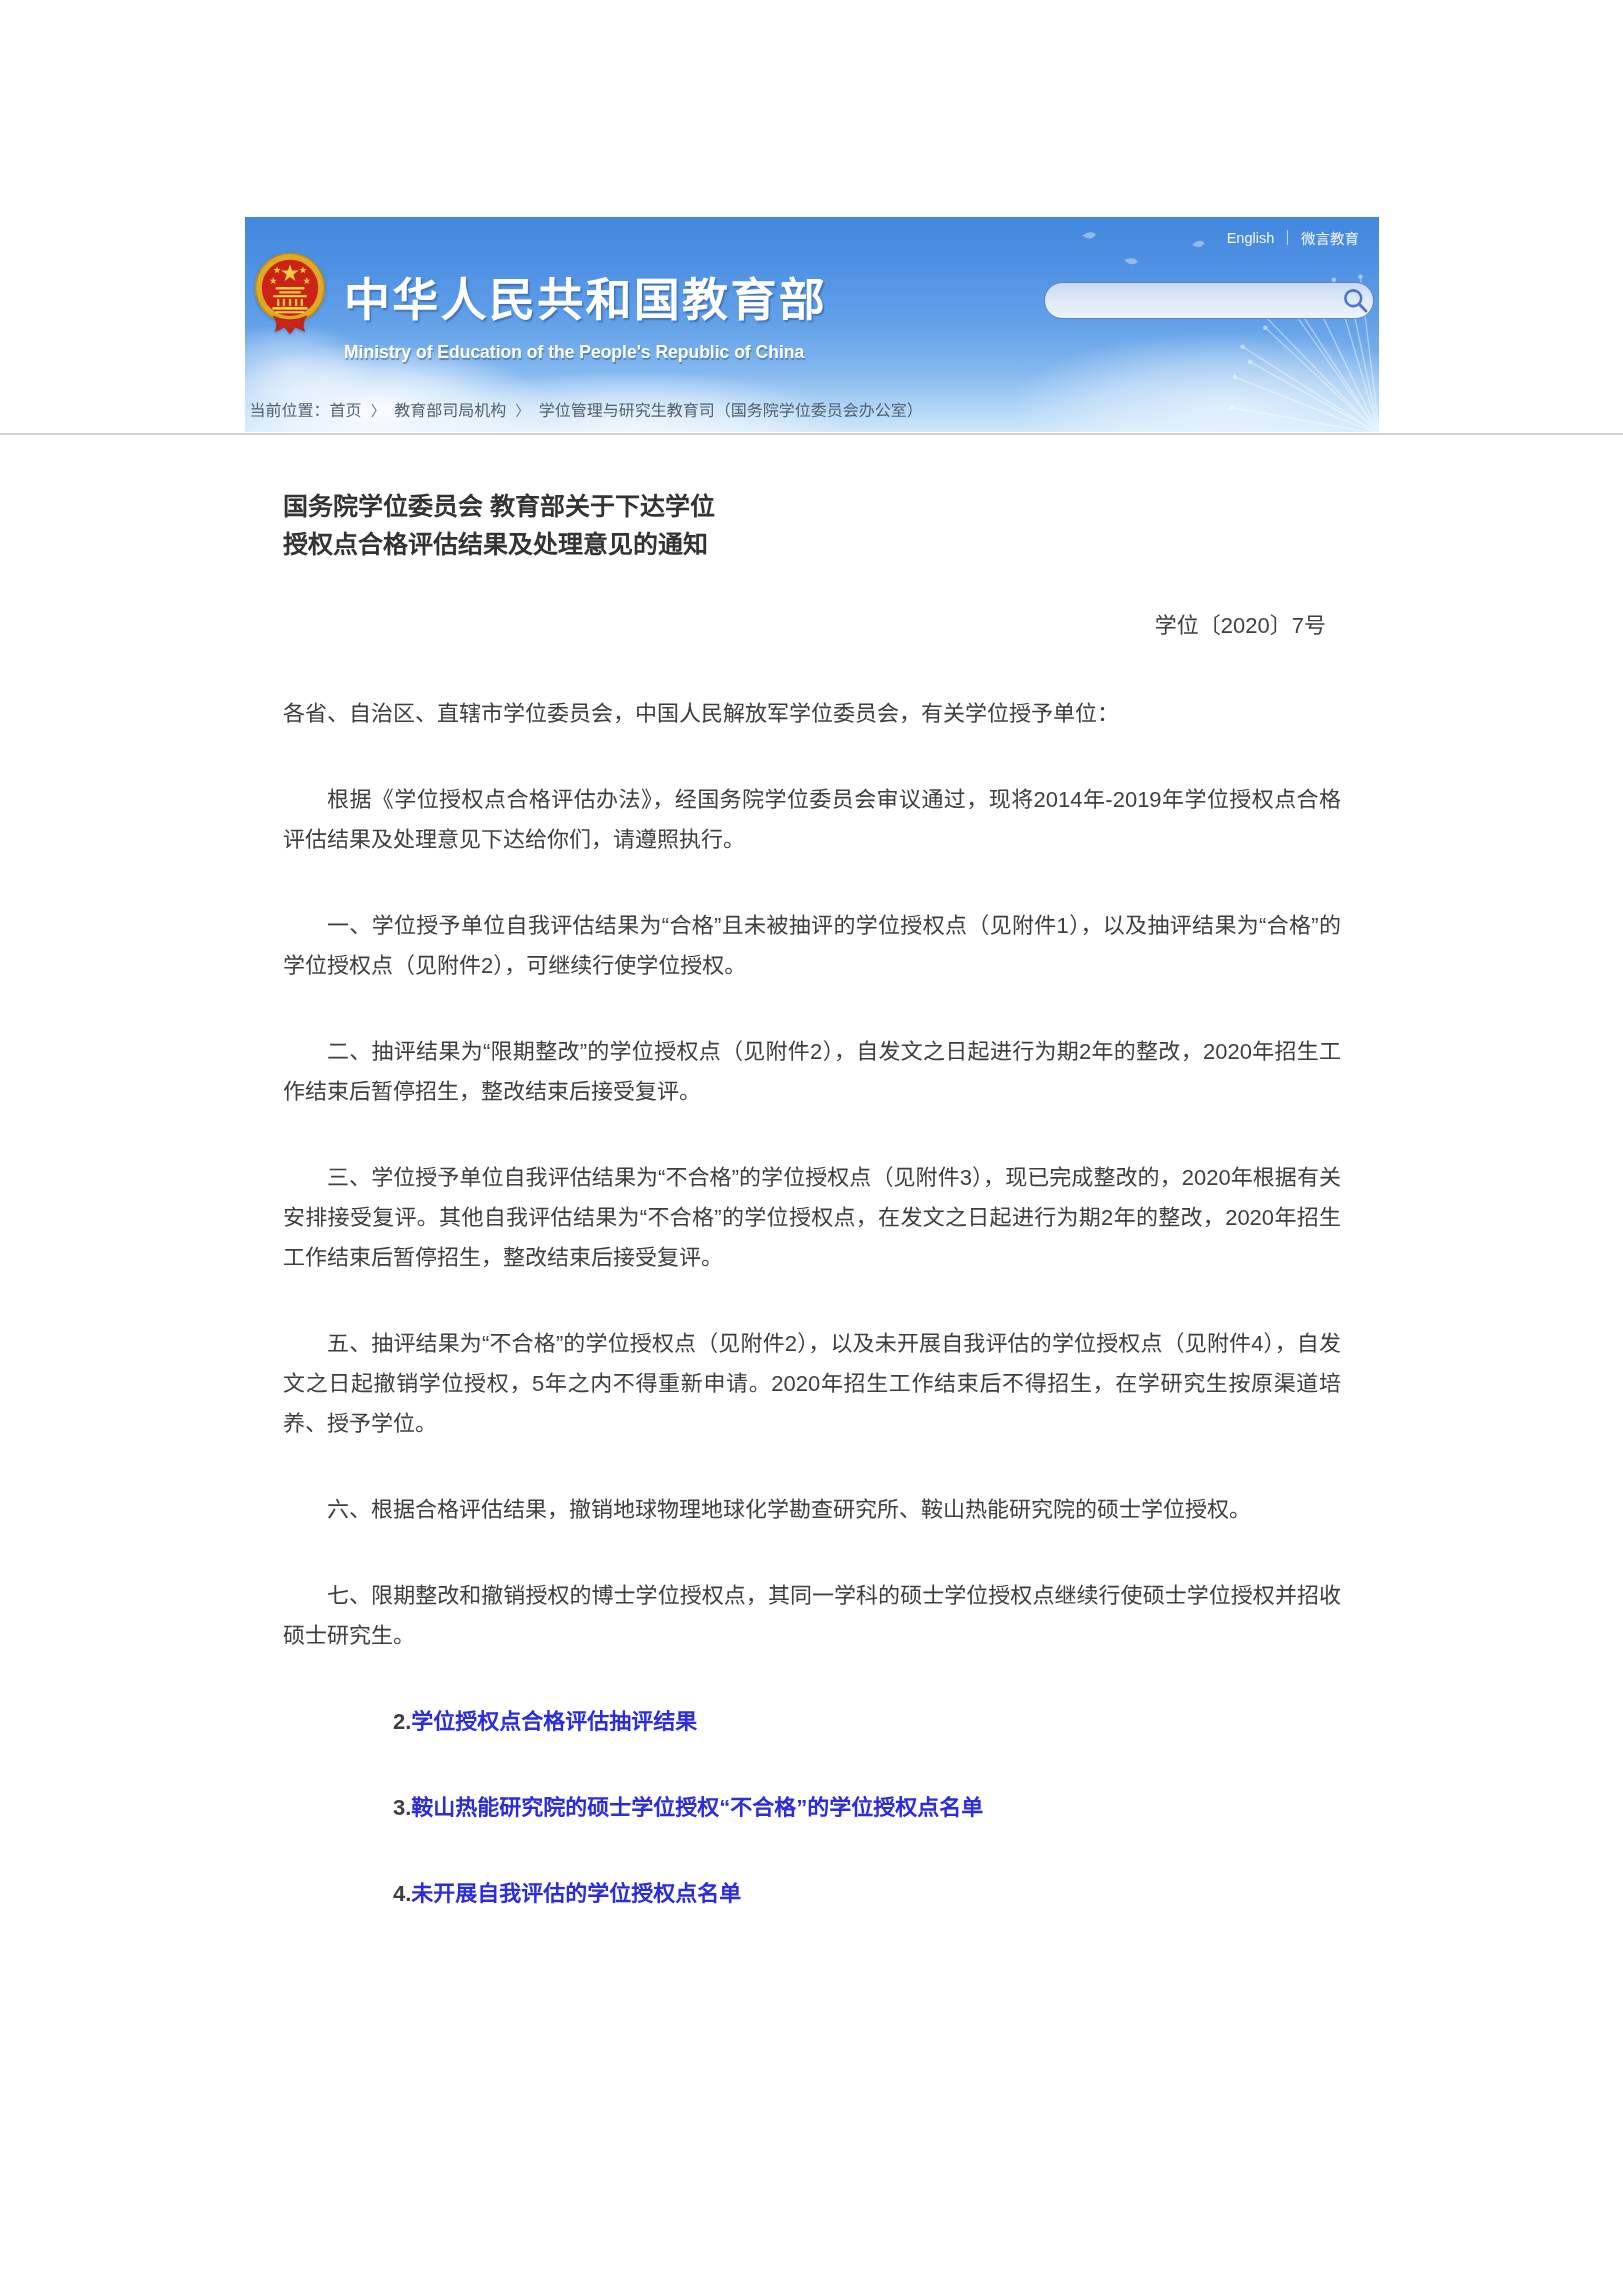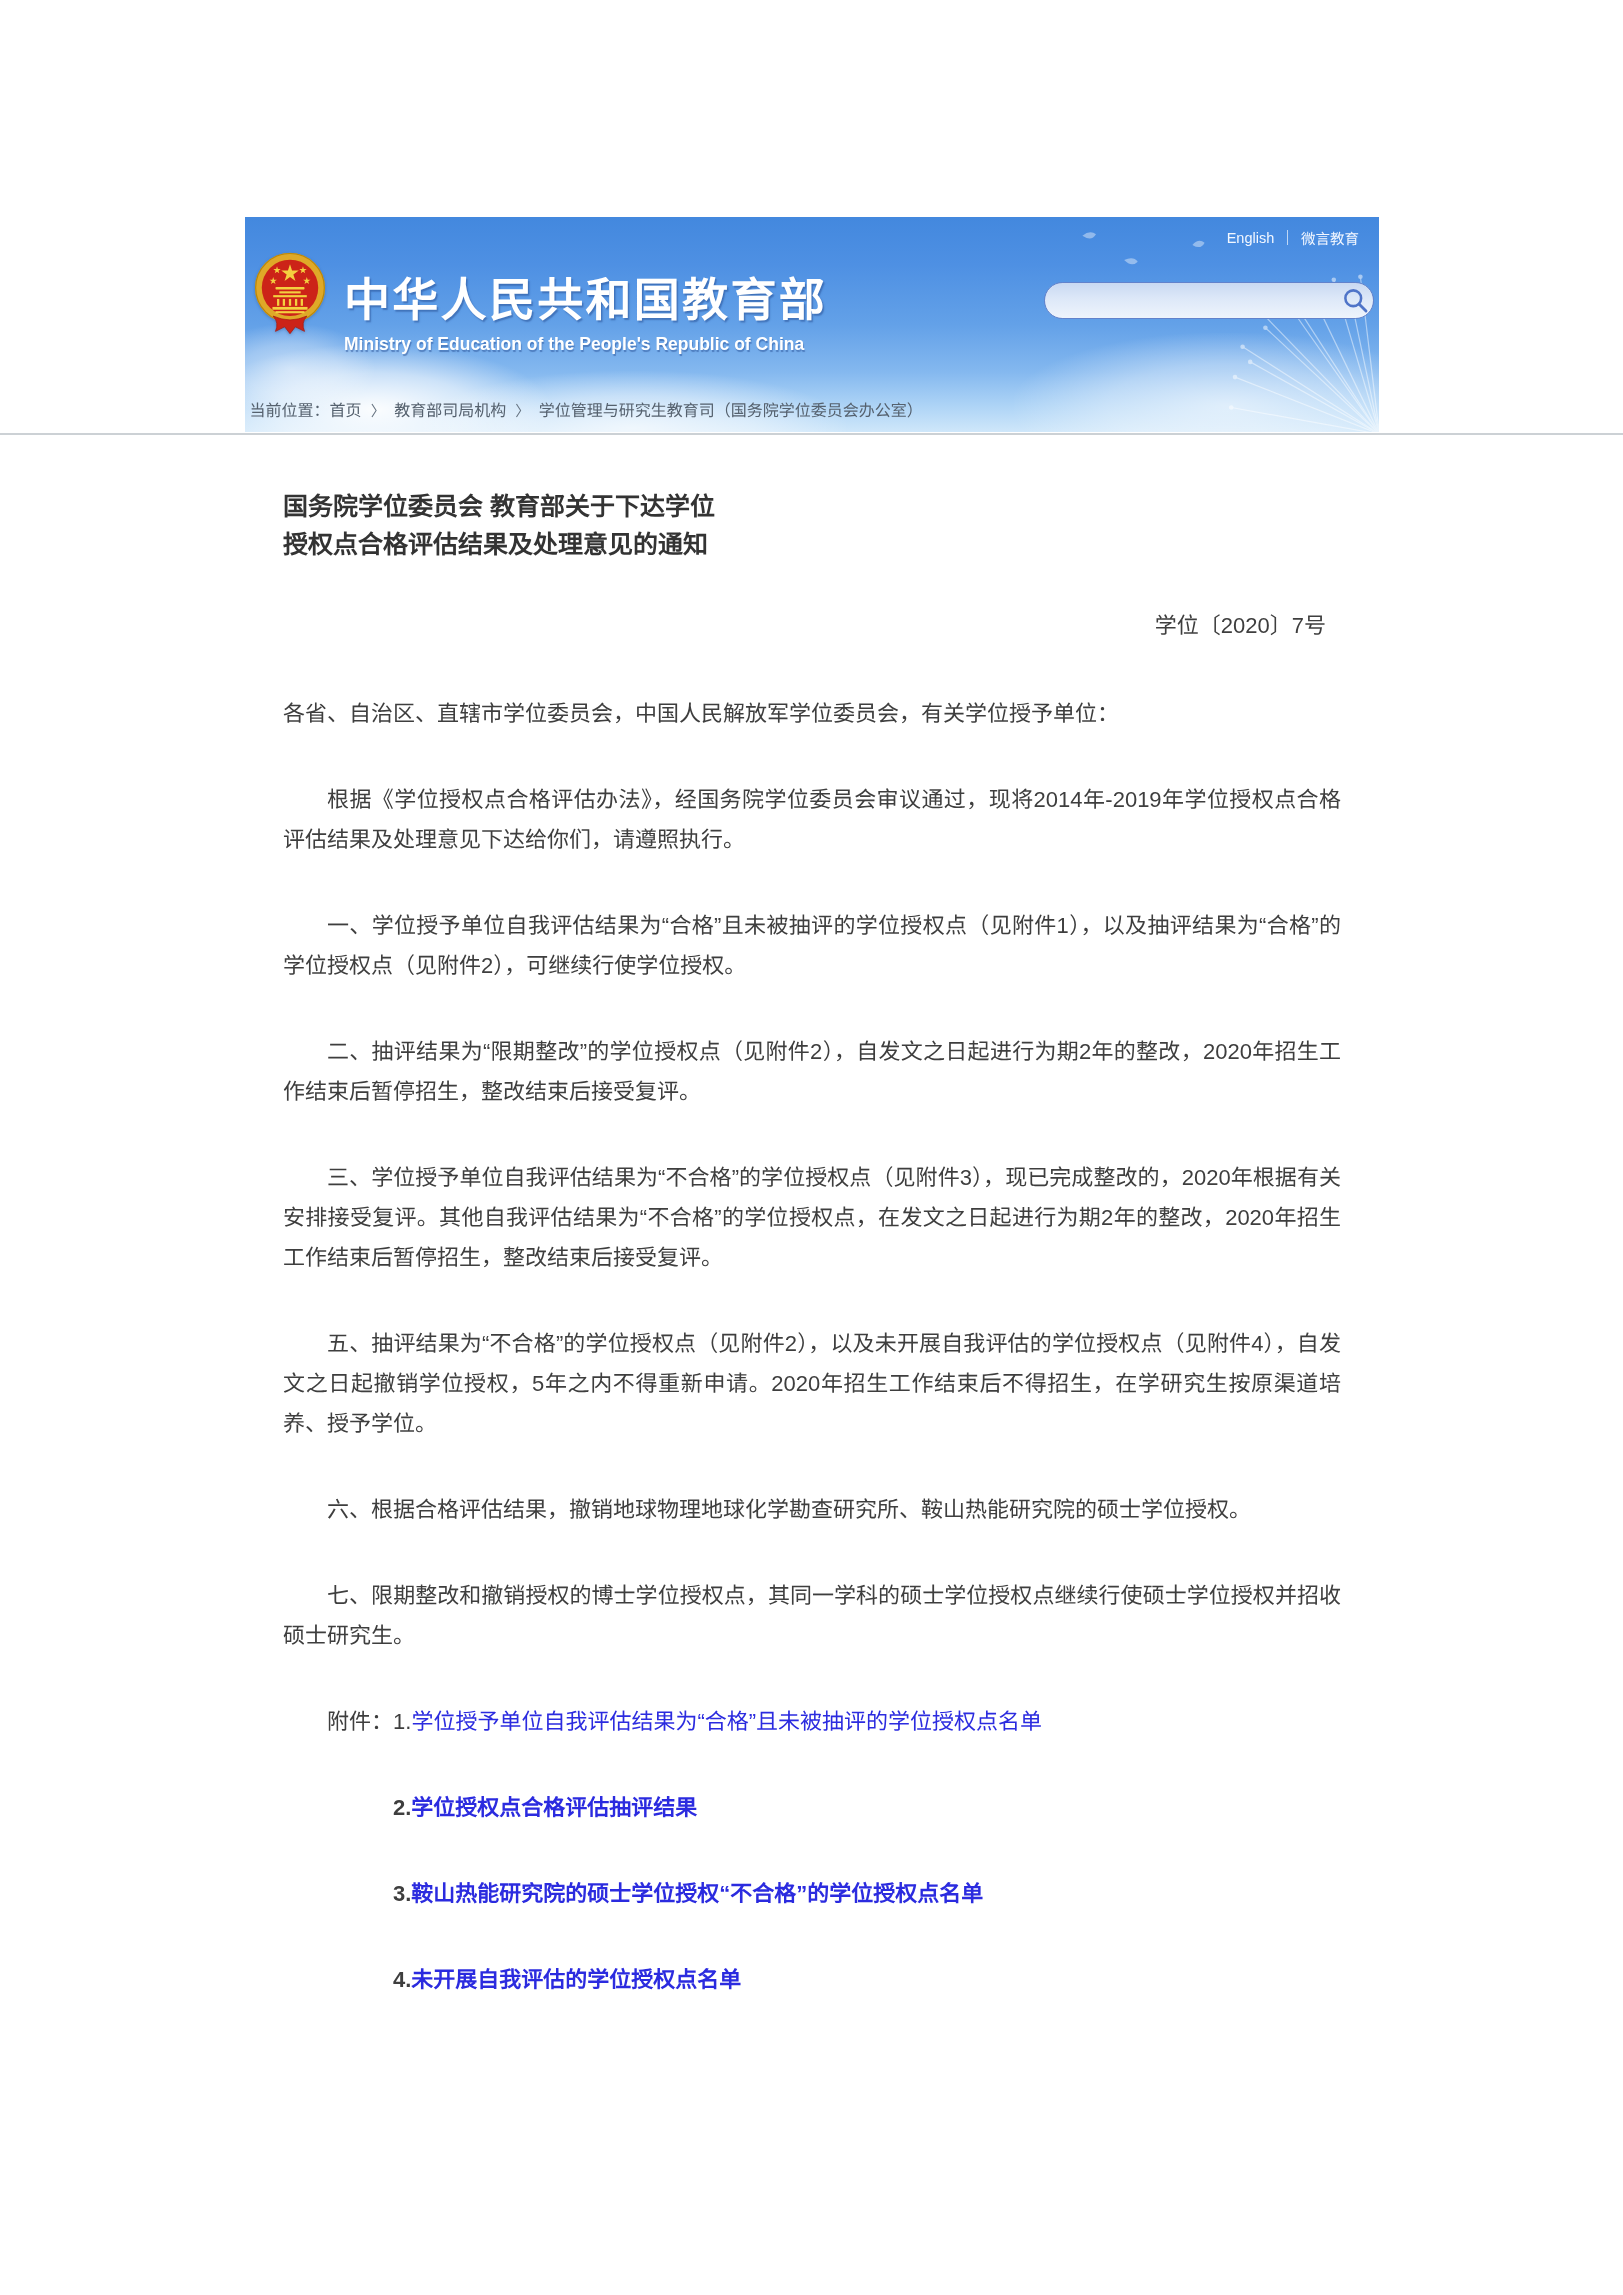--- a/index.html
+++ b/index.html
@@ -28,21 +28,21 @@
   .top-links { position:absolute; top:10px; right:20px; display:flex; align-items:center; gap:13px;
     font-size:14.5px; color:#f2f7ff; z-index:5; }
   .top-links a { color:#f2f7ff; text-decoration:none; cursor:pointer; }
   .top-links .tsep { width:0.8px; height:14.5px; background:rgba(255,255,255,.65); }
 
   .logo { position:absolute; left:6px; top:35px; display:flex; z-index:4; cursor:pointer; }
   .emblem { width:78px; height:87px; flex:0 0 auto; filter:drop-shadow(0.8px 1.5px 1.5px rgba(30,60,120,.35)); }
   .logo-text { margin-left:15px; }
   .logo-cn { margin-top:10.7px; font-size:46px; font-weight:bold; color:#ffffff; letter-spacing:2.3px;
     text-shadow:1.5px 2.3px 1.5px rgba(40,80,150,.55); white-space:nowrap; }
-  .logo-en { margin-top:5px; font-size:17.5px; font-weight:bold; color:#ffffff;
+  .logo-en { margin-top:13px; font-size:17.5px; font-weight:bold; color:#ffffff;
     text-shadow:0.8px 1.5px 0.8px rgba(40,80,150,.5); white-space:nowrap; }
 
   .search { position:absolute; top:65px; right:4.6px; width:330px; height:37px; z-index:5;
     border:1.5px solid #6282cb; border-radius:20px;
     background:linear-gradient(180deg,#c9d9f2 0%,#dde8f8 45%,#eef4fc 100%);
     display:flex; align-items:center; }
   .search input { flex:1; height:100%; border:none; outline:none; background:transparent;
     padding:0 7.6px 0 16.7px; font-size:15px; color:#333; }
   .search-btn { width:35px; height:33px; border:none; background:transparent; cursor:pointer;
     display:flex; align-items:center; justify-content:center; }
@@ -191,23 +191,20 @@
     <p class="salutation">各省、自治区、直辖市学位委员会，中国人民解放军学位委员会，有关学位授予单位：</p>
 
     <p class="para">根据《学位授权点合格评估办法》，经国务院学位委员会审议通过，现将2014年-2019年学位授权点合格评估结果及处理意见下达给你们，请遵照执行。</p>
     <p class="para">一、学位授予单位自我评估结果为“合格”且未被抽评的学位授权点（见附件1），以及抽评结果为“合格”的学位授权点（见附件2），可继续行使学位授权。</p>
     <p class="para">二、抽评结果为“限期整改”的学位授权点（见附件2），自发文之日起进行为期2年的整改，2020年招生工作结束后暂停招生，整改结束后接受复评。</p>
     <p class="para">三、学位授予单位自我评估结果为“不合格”的学位授权点（见附件3），现已完成整改的，2020年根据有关安排接受复评。其他自我评估结果为“不合格”的学位授权点，在发文之日起进行为期2年的整改，2020年招生工作结束后暂停招生，整改结束后接受复评。</p>
     <p class="para">五、抽评结果为“不合格”的学位授权点（见附件2），以及未开展自我评估的学位授权点（见附件4），自发文之日起撤销学位授权，5年之内不得重新申请。2020年招生工作结束后不得招生，在学研究生按原渠道培养、授予学位。</p>
     <p class="para">六、根据合格评估结果，撤销地球物理地球化学勘查研究所、鞍山热能研究院的硕士学位授权。</p>
     <p class="para">七、限期整改和撤销授权的博士学位授权点，其同一学科的硕士学位授权点继续行使硕士学位授权并招收硕士研究生。</p>
 
-    <p class="attachment first">
-      <span>附件：</span><span>1.</span><a class="att-link">学位授予单位自我评估结果为“合格”且未被抽评的学位授权点名单</a>
-    </p>
     <p class="attachment indent">
       <span>2.</span><a class="att-link">学位授权点合格评估抽评结果</a>
     </p>
     <p class="attachment indent">
       <span>3.</span><a class="att-link">鞍山热能研究院的硕士学位授权“不合格”的学位授权点名单</a>
     </p>
     <p class="attachment indent">
       <span>4.</span><a class="att-link">未开展自我评估的学位授权点名单</a>
     </p>
   </main>

